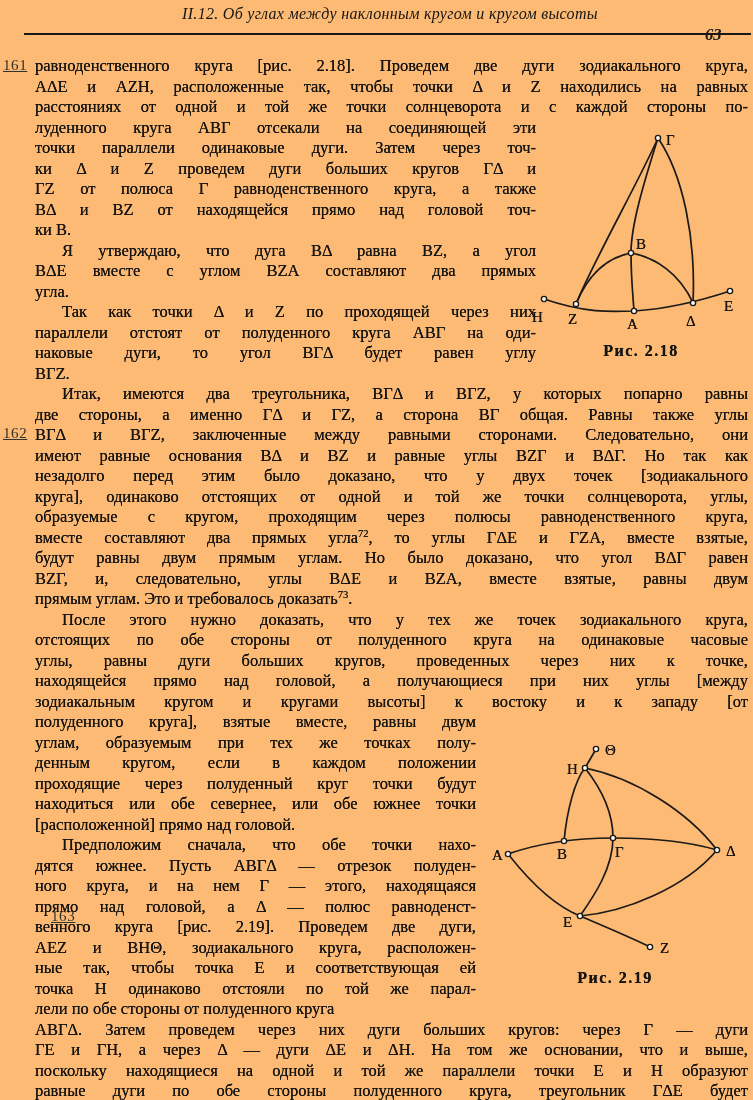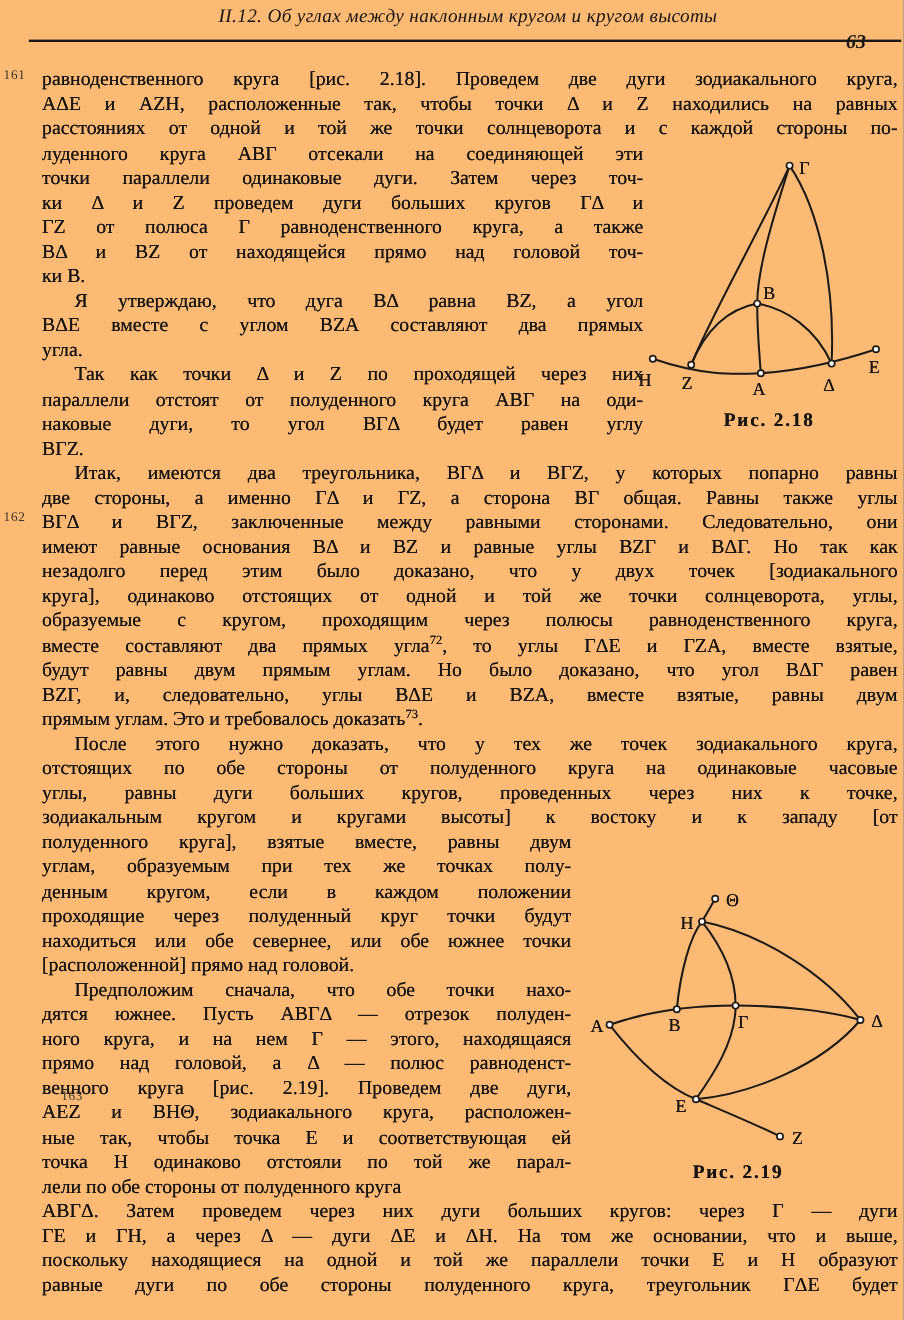--- a/index.html
+++ b/index.html
@@ -18,22 +18,22 @@
   }
   .page-number{
     position:absolute;left:705px;top:4px;width:40px;
     font-style:italic;font-weight:bold;font-size:16.5px;margin-top:21px;
   }
   .header-rule{
     position:absolute;left:24px;top:33px;width:727px;height:2.2px;
     background:#1a1918;
   }
   .margin-num{
-    position:absolute;left:3px;font-size:11px;letter-spacing:0.6px;
-    color:#34322f;font-family:"Liberation Serif", serif;
+    position:absolute;left:3px;font-size:15px;letter-spacing:0.6px;
+    color:#34322f;font-family:"Liberation Serif", serif;text-decoration:underline;
   }
   .mn-161{top:57px;}
   .mn-162{top:425px;}
   .mn-163{top:908px;margin-left:48px;}
   .text-col{
     position:absolute;left:35px;top:56px;width:713px;
     font-size:16.5px;
     text-shadow:0 0 0.4px currentColor;
   }
   .line{
@@ -101,20 +101,21 @@
       <span>вместе составляют два прямых угла</span><span class="sup">72</span><span>, то углы ГΔЕ и ГZА, вместе взятые,</span>
     </div>
     <div class="line">будут равны двум прямым углам. Но было доказано, что угол ВΔГ равен</div>
     <div class="line">ВZГ, и, следовательно, углы ВΔЕ и ВZА, вместе взятые, равны двум</div>
     <div class="line pend">
       <span>прямым углам. Это и требовалось доказать</span><span class="sup">73</span><span>.</span>
     </div>
     <div class="line ind">После этого нужно доказать, что у тех же точек зодиакального круга,</div>
     <div class="line">отстоящих по обе стороны от полуденного круга на одинаковые часовые</div>
     <div class="line">углы, равны дуги больших кругов, проведенных через них к точке,</div>
+    <div class="line">находящейся прямо над головой, а получающиеся при них углы [между</div>
     <div class="line">зодиакальным кругом и кругами высоты] к востоку и к западу [от</div>
     <div class="line w440">полуденного круга], взятые вместе, равны двум</div>
     <div class="line w440">углам, образуемым при тех же точках полу-</div>
     <div class="line w440">денным кругом, если в каждом положении</div>
     <div class="line w440">проходящие через полуденный круг точки будут</div>
     <div class="line w440">находиться или обе севернее, или обе южнее точки</div>
     <div class="line w440 pend">[расположенной] прямо над головой.</div>
     <div class="line w440 ind">Предположим сначала, что обе точки нахо-</div>
     <div class="line w440">дятся южнее. Пусть АВГΔ — отрезок полуден-</div>
     <div class="line w440">ного круга, и на нем Г — этого, находящаяся</div>

